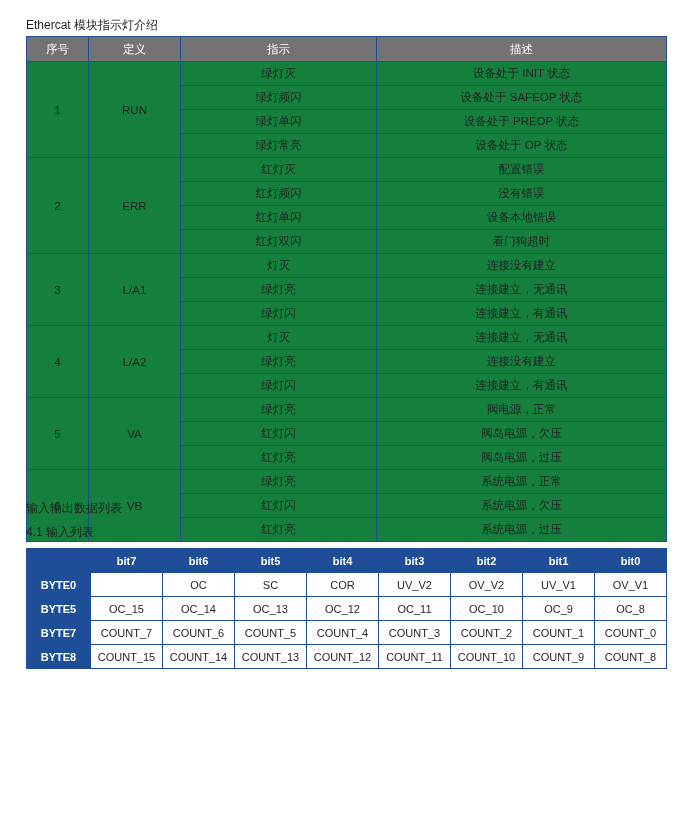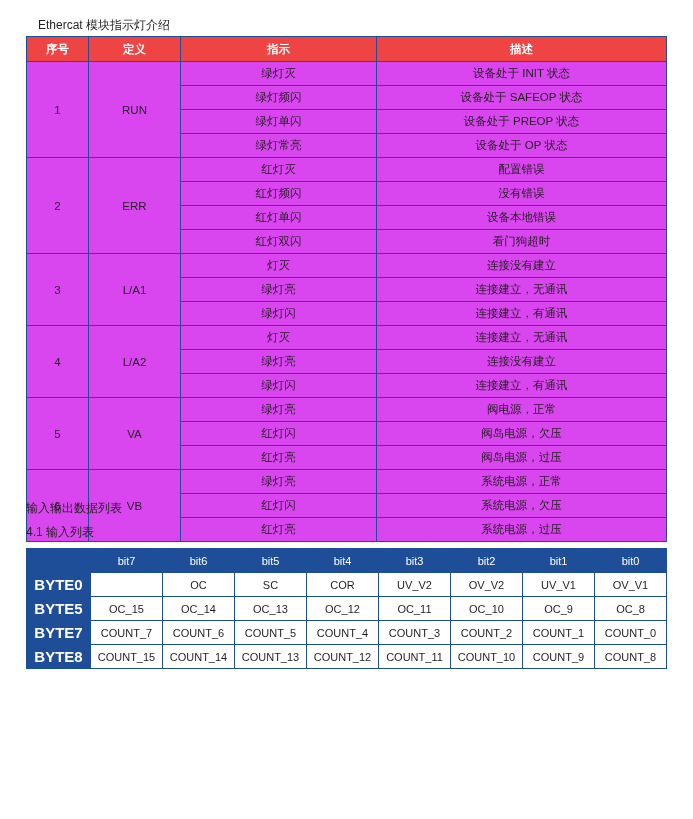--- a/index.html
+++ b/index.html
@@ -20,87 +20,87 @@
     width: 693px;
     height: 819px;
     box-sizing: border-box;
   }
   .section-title {
     font-size: 12px;
     color: #231f20;
     padding-left: 26px;
     margin: 0;
   }
-  #title-ethercat { position: absolute; top: 17px; left: 12px; }
+  #title-ethercat { position: absolute; top: 17px; left: 0; }
   #title-io { position: absolute; top: 500px; left: 0; font-weight: normal; }
   #title-input { position: absolute; top: 524px; left: 0; }
 
   table {
     border-collapse: collapse;
     table-layout: fixed;
   }
 
   
   .ec-table {
     position: absolute;
     top: 36px;
     left: 26px;
     width: 640px;
     font-size: 11.5px;
   }
   .ec-table th {
-    background: #ef4444;
+    background: #737373;
     color: #ffffff;
-    font-weight: bold;
+    font-weight: normal;
     height: 22px;
     border: 1px solid #1f4e99;
     font-size: 11.5px;
     text-align: center;
   }
   .ec-table td {
     border: 1px solid #1f4e99;
     height: 21px;
     text-align: center;
     color: #231f20;
     font-size: 11.5px;
-    background: #d946ef;
+    background: #15803d;
   }
   .ec-table td.idx, .ec-table td.def {
     font-size: 11.5px;
   }
 
   
   .io-table {
     position: absolute;
     top: 548px;
     left: 26px;
     width: 640px;
     font-size: 11px;
   }
   .io-table th {
     background: #1f4e99;
     color: #ffffff;
-    font-weight: normal;
+    font-weight: bold;
     height: 21px;
     border: 1px solid #1f4e99;
     text-align: center;
     font-size: 11px;
   }
   .io-table th.corner {
     background: #1f4e99;
     border: 1px solid #1f4e99;
   }
   .io-table td.rowhead {
     background: #1f4e99;
     color: #ffffff;
     font-weight: bold;
     border: 1px solid #1f4e99;
     text-align: center;
     height: 21px;
-    font-size: 15px;
+    font-size: 11px;
   }
   .io-table td {
     border: 1px solid #1f4e99;
     text-align: center;
     height: 21px;
     background: #ffffff;
     color: #231f20;
     font-size: 11px;
   }
 </style>

